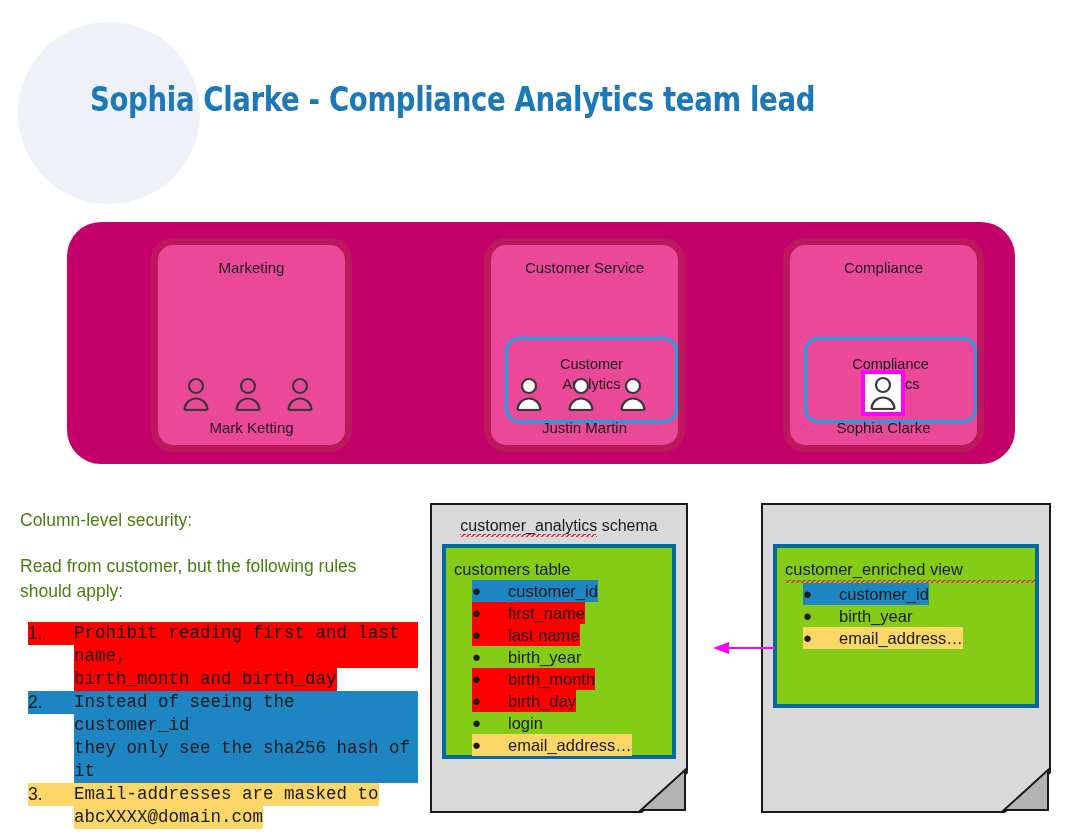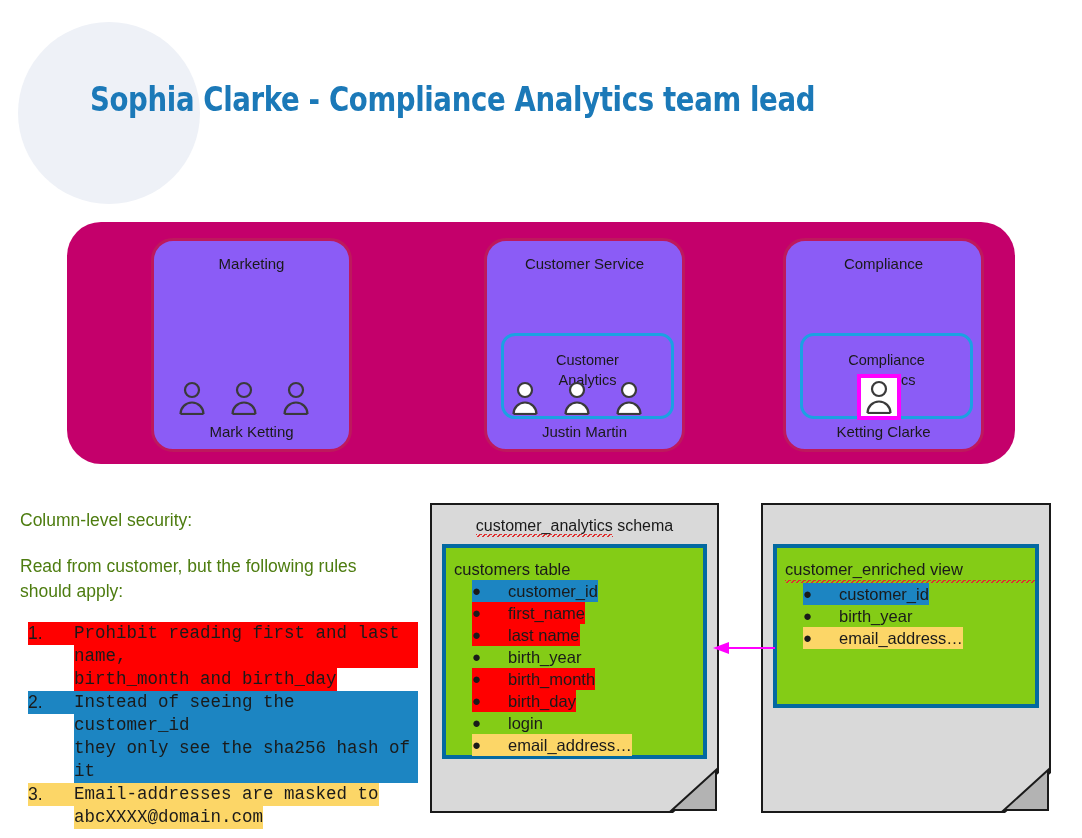--- a/index.html
+++ b/index.html
@@ -49,22 +49,22 @@
     top: 222px;
     width: 948px;
     height: 242px;
     background: #c4006b;
     border-radius: 34px;
   }
 
   .dept-card {
     position: absolute;
     top: 238px;
-    background: #8b5cf6;
-    border: 3px solid #be185d;
+    background: #ec4899;
+    border: 7px solid #be185d;
     border-radius: 22px;
     box-sizing: border-box;
   }
   .dept-card.marketing  { left: 151px; width: 201px; height: 214px; }
   .dept-card.service    { left: 484px; width: 201px; height: 214px; }
   .dept-card.compliance { left: 783px; width: 201px; height: 214px; }
 
   .dept-title {
     position: absolute;
     left: 0; right: 0;
@@ -149,21 +149,21 @@
   .hl-blue   { background: #1c85c2; }
   .hl-yellow { background: #fcd667; }
 
   
   .doc {
     position: absolute;
     background: #d9d9d9;
     border: 2px solid #1a1a1a;
     box-sizing: border-box;
   }
-  .doc.left  { left: 430px; top: 503px; width: 289px; height: 310px; }
+  .doc.left  { left: 430px; top: 503px; width: 258px; height: 310px; }
   .doc.right { left: 761px; top: 503px; width: 290px; height: 310px; }
 
   .doc-fold-cut {
     position: absolute;
     right: -2px;
     bottom: -2px;
     width: 0; height: 0;
     border-left: 46px solid transparent;
     border-bottom: 40px solid #ffffff;
   }
@@ -323,21 +323,21 @@
     <div class="sub-label">Compliance
 Analytics</div>
   </div>
   <div class="icon-highlight" style="left:71px; bottom:29px; width:44px; height:46px;">
     <svg class="person-icon" viewBox="0 0 30 34">
       <circle cx="15" cy="9" r="7" fill="none" stroke="#3a3a3a" stroke-width="2.2"></circle>
       <path d="M3.5 33 a11.5 11.5 0 0 1 23 0" fill="none" stroke="#3a3a3a" stroke-width="2.2"></path>
       <line x1="3.5" y1="33" x2="26.5" y2="33" stroke="#3a3a3a" stroke-width="2.2"></line>
     </svg>
   </div>
-  <div class="person-name">Ketting Clarke</div>
+  <div class="person-name">Sophia Clarke</div>
 </div>
 
 <div class="note-block">
   <div class="note-line">Column-level security:</div>
   <div class="note-gap"></div>
   <div class="note-line">Read from customer, but the following rules</div>
   <div class="note-line">should apply:</div>
 </div>
 
 <div class="rules">

